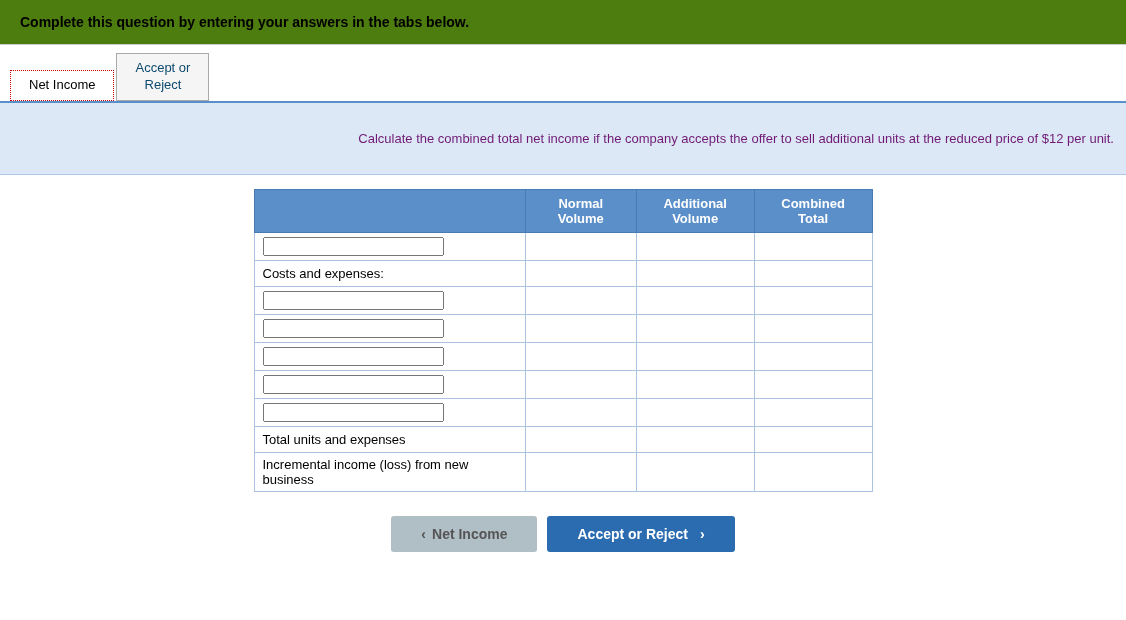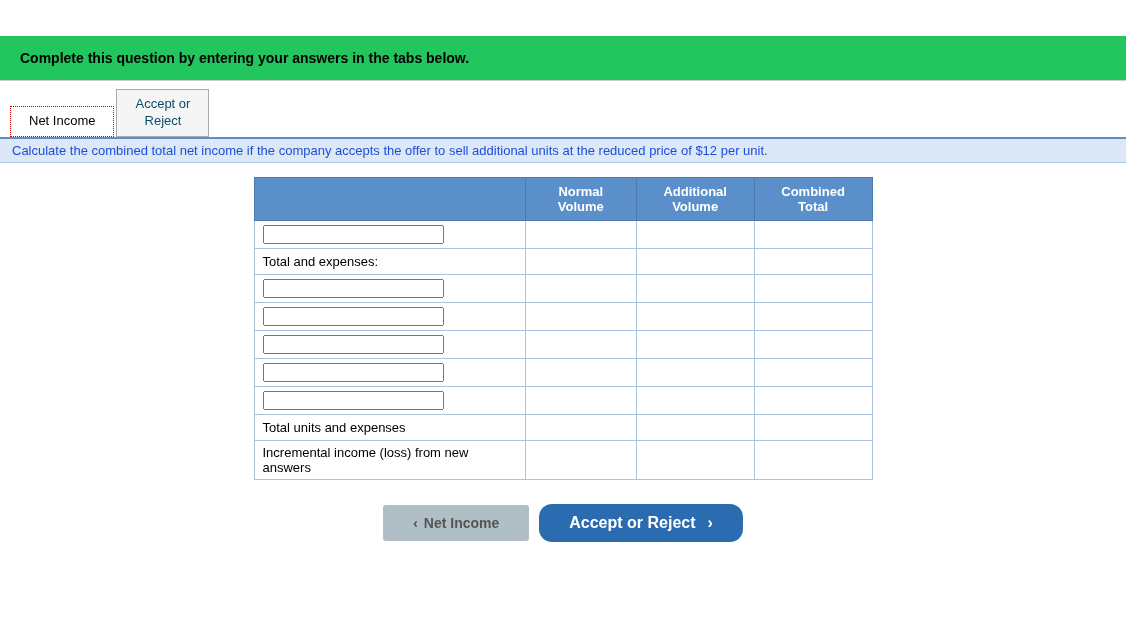--- a/index.html
+++ b/index.html
@@ -13,26 +13,25 @@
     }
 
     .page-wrapper {
       width: 1126px;
       min-height: 620px;
       background: #fff;
     }
 
     
     .instruction-bar {
-      background: #22c55e;
+      background: #4d7c0f;
       padding: 14px 20px;
       font-weight: bold;
       font-size: 14px;
       border-bottom: 1px solid #ccc;
-      margin-top: 36px;
     }
 
     
     .tabs-area {
       display: flex;
       align-items: flex-end;
       padding: 8px 10px 0 10px;
       border-bottom: 2px solid #5b8fc9;
       gap: 2px;
     }
@@ -56,25 +55,26 @@
 
     .tab.inactive {
       border: 1px solid #aaa;
       background: #f5f5f5;
       color: #0c4a6e;
     }
 
     
     .description-area {
       background: #dce8f5;
-      padding: 2px 12px;
+      padding: 26px 12px;
       font-size: 13px;
       line-height: 1.5;
-      color: #1d4ed8;
+      color: #701a75;
       border-bottom: 1px solid #b0c8e8;
+      text-align: right;
     }
 
     
     .table-container {
       padding: 14px 20px 10px 20px;
     }
 
     .data-table {
       border-collapse: collapse;
       width: 619px;
@@ -149,24 +149,24 @@
       display: flex;
       align-items: center;
       gap: 6px;
     }
 
     .btn-next {
       background: #2b6cb0;
       color: #fff;
       border: none;
       padding: 10px 30px;
-      font-size: 16px;
+      font-size: 14px;
       font-weight: bold;
       cursor: pointer;
-      border-radius: 13px;
+      border-radius: 3px;
       display: flex;
       align-items: center;
       gap: 12px;
     }
 
     .static-row td {
       background: #fff;
     }
   </style>
 </head>
@@ -213,21 +213,21 @@
           <td class="input-cell">
             <input type="text" style="">
           </td>
           <td class="input-cell">
             <input type="text" style="">
           </td>
         </tr>
 
         <tr>
           <td class="label-cell">
-            <span>Total and expenses:</span>
+            <span>Costs and expenses:</span>
           </td>
           <td class="input-cell">
             <input type="text" style="">
           </td>
           <td class="input-cell">
             <input type="text" style="">
           </td>
           <td class="input-cell">
             <input type="text" style="">
           </td>
@@ -318,21 +318,21 @@
           <td class="input-cell">
             <input type="text" style="">
           </td>
           <td class="input-cell">
             <input type="text" style="">
           </td>
         </tr>
 
         <tr class="static-row">
           <td class="label-cell">
-            <span>Incremental income (loss) from new answers</span>
+            <span>Incremental income (loss) from new business</span>
           </td>
           <td class="input-cell">
             <input type="text" style="">
           </td>
           <td class="input-cell">
             <input type="text" style="">
           </td>
           <td class="input-cell">
             <input type="text" style="">
           </td>

